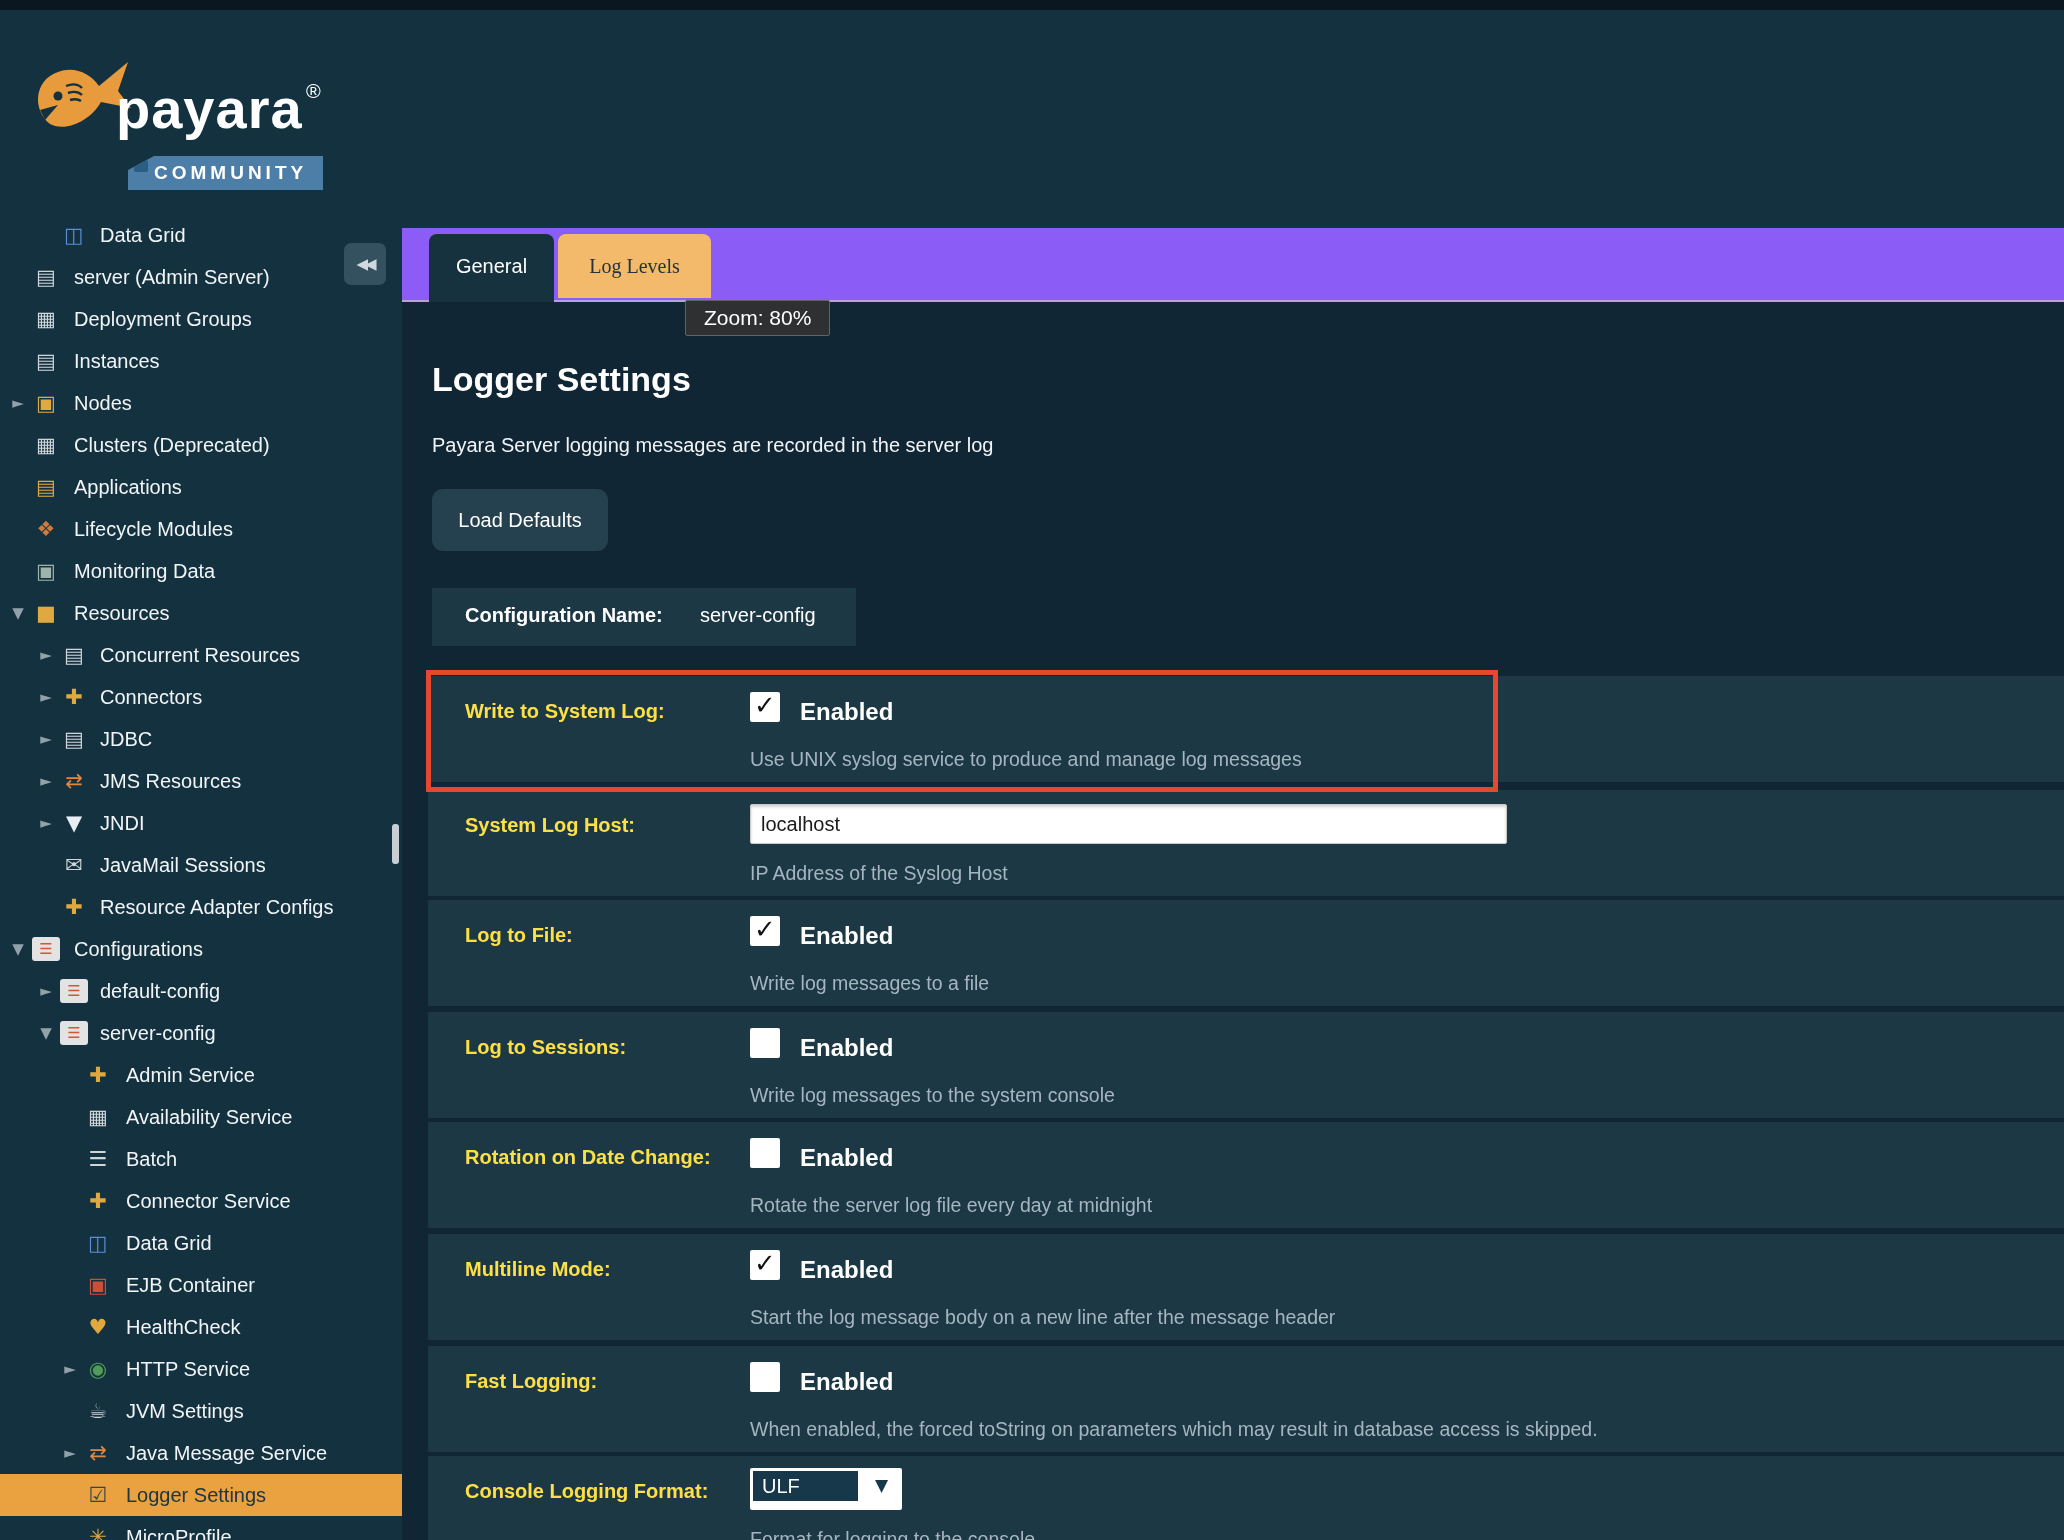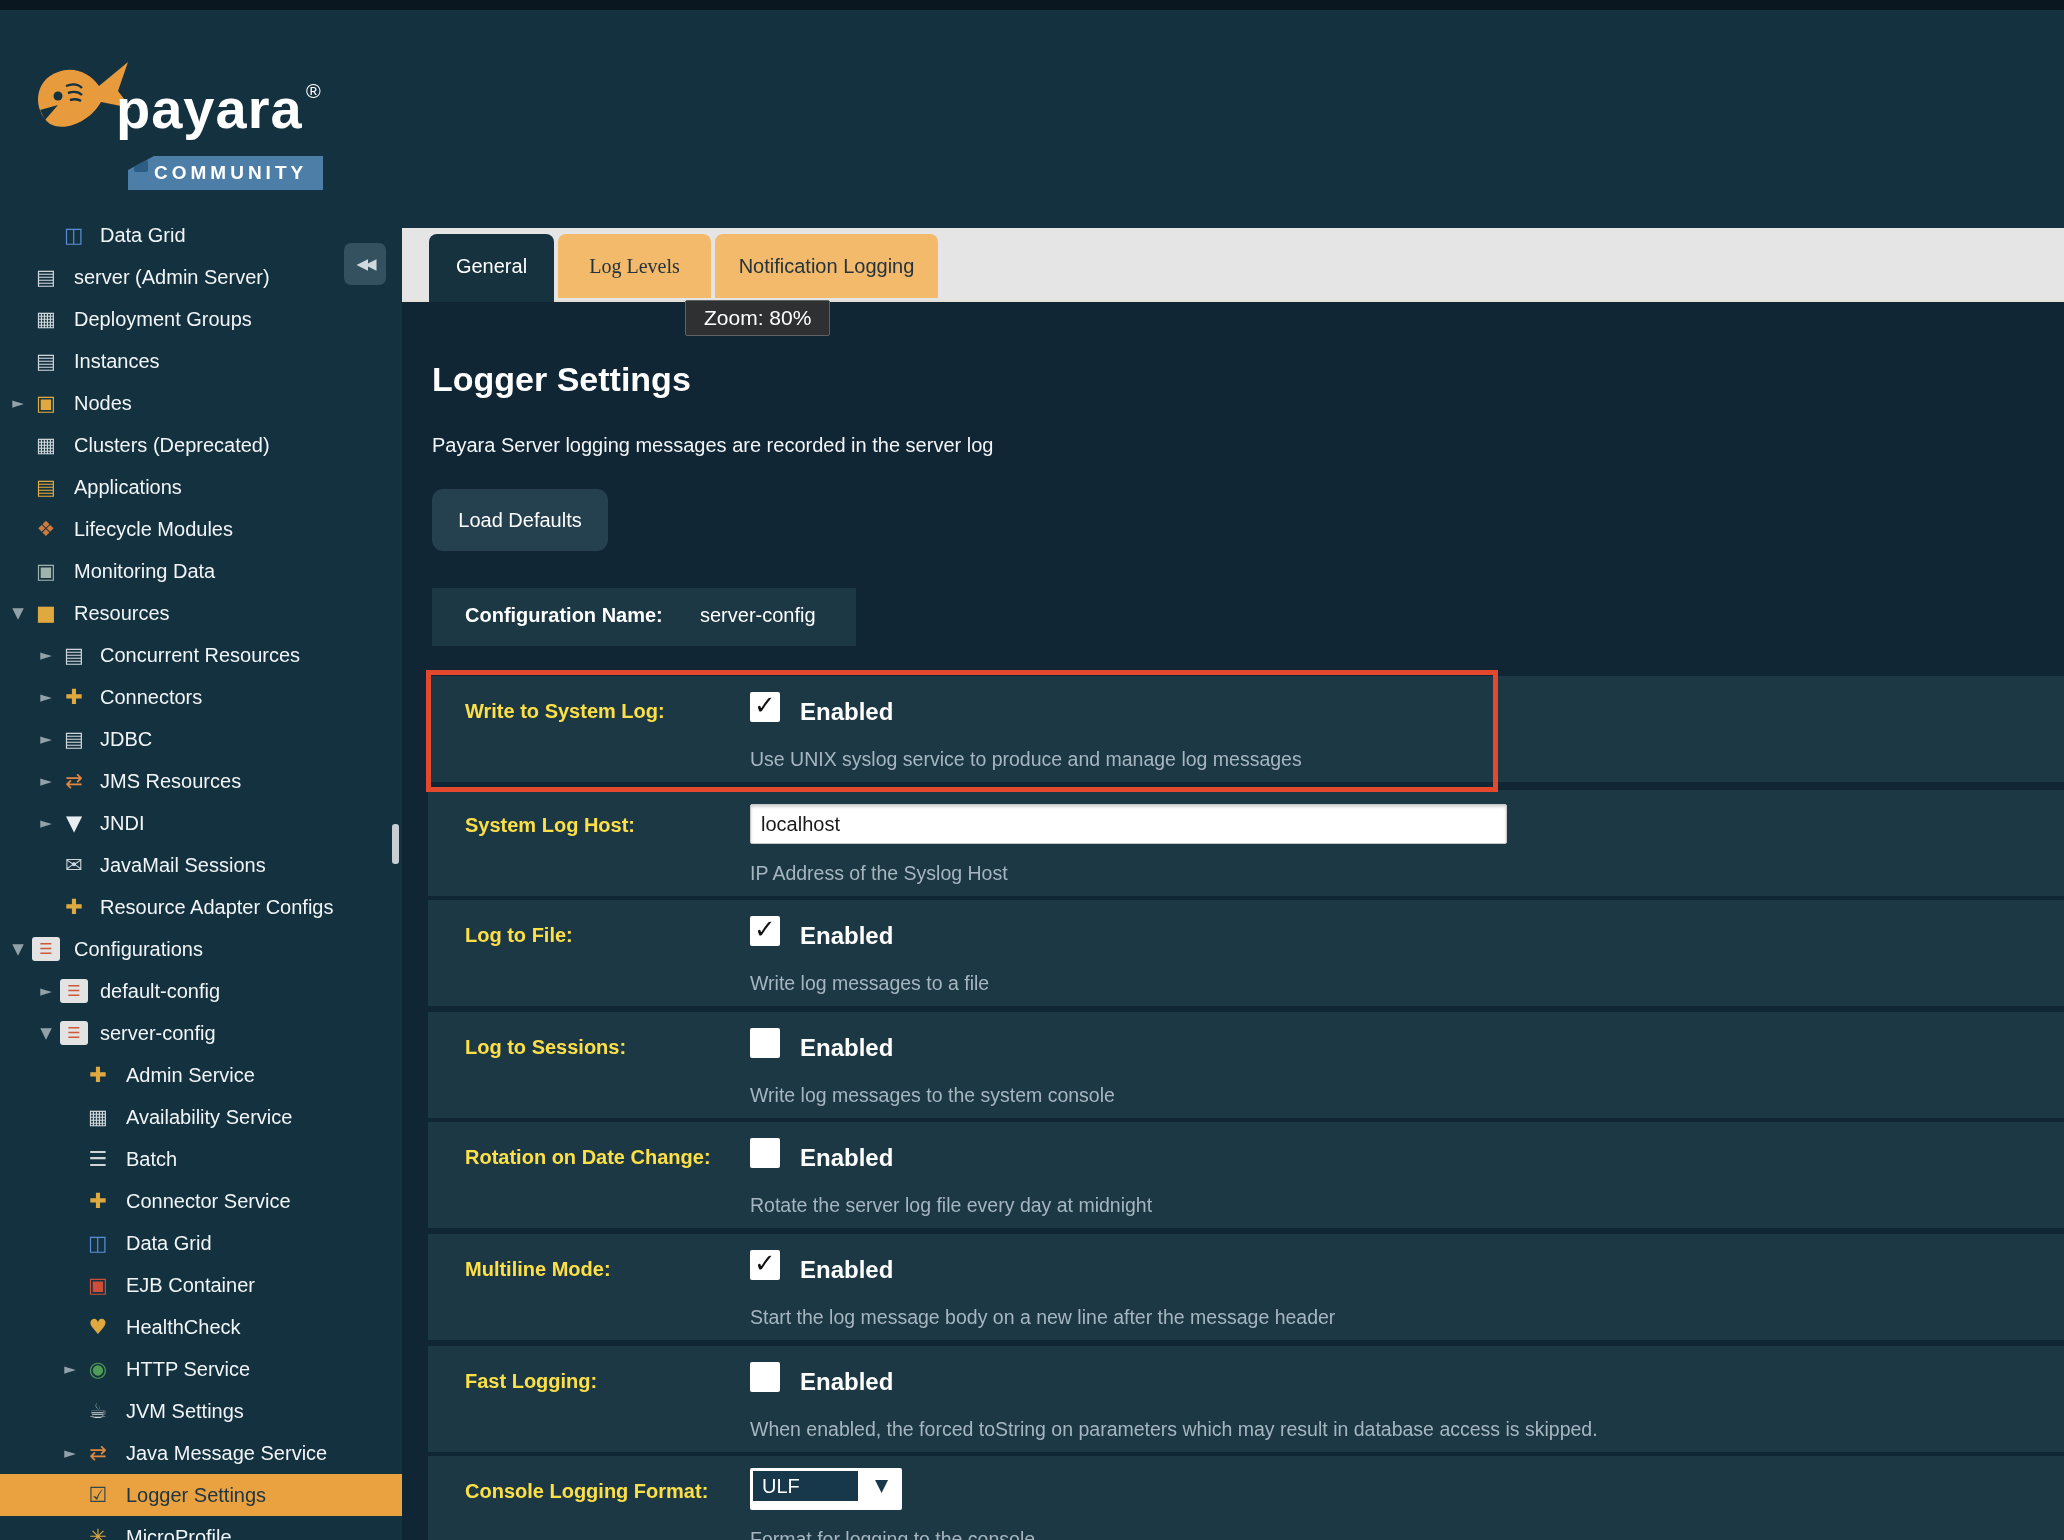--- a/index.html
+++ b/index.html
@@ -38,21 +38,21 @@
   .c-multi{color:#cf7a3e;} .c-dkr{color:#33454f;} .c-globe{color:#4f9b57;}
   .c-jms{color:#e0863f;}
   .chip{background:#e3e3e3;border-radius:3px;color:#cc5a3a !important;font-size:15px !important;
         height:24px;line-height:24px;top:9px;}
   .collapse-btn{position:absolute;left:344px;top:15px;width:42px;height:42px;background:#33515f;
         border-radius:7px;color:#cfd9de;text-align:center;line-height:42px;font-size:15px;
         letter-spacing:-3px;cursor:pointer;font-family:"DejaVu Sans",sans-serif;z-index:4;}
   .sb-scroll{position:absolute;left:392px;top:596px;width:7px;height:40px;background:#c8cfd4;
         border-radius:3px;}
   
-  .tabband{position:absolute;left:402px;top:228px;width:1662px;height:72px;background:#e5e5e5;
+  .tabband{position:absolute;left:402px;top:228px;width:1662px;height:72px;background:#8b5cf6;
         border-bottom:2px solid rgba(225,218,202,0.55);z-index:2;}
   .tab{position:absolute;top:6px;height:66px;line-height:64px;text-align:center;font-size:20px;
         border-radius:8px 8px 0 0;cursor:pointer;}
   .tab.inactive{background:#f2ba6a;color:#25333c;height:64px;}
   .tab.active{background:#16323f;color:#fff;height:68px;z-index:3;}
   .tab-general{left:27px;width:125px;}
   .tab-loglevels{left:156px;width:153px;font-family:Liberation Serif, serif;}
   .tab-notification{left:313px;width:223px;}
   .tooltip{position:absolute;left:685px;top:300px;height:34px;line-height:34px;
         background:#2e3032;border:1px solid #5f6163;border-radius:2px;color:#fff;
@@ -274,21 +274,20 @@
           <span class="lbl">MicroProfile</span>
         </div>
     </div>
     <div class="collapse-btn">◀◀</div>
     <div class="sb-scroll"></div>
   </div>
 
   <div class="tabband">
     <div class="tab active tab-general">General</div>
     <div class="tab inactive tab-loglevels">Log Levels</div>
-    <div class="tab inactive tab-notification">Notification Logging</div>
   </div>
 
   <div class="tooltip">Zoom: 80%</div>
 
   <div class="content">
     <div class="page-title">Logger Settings</div>
     <div class="page-desc">Payara Server logging messages are recorded in the server log</div>
     <button class="btn-load">Load Defaults</button>
 
     <div class="cfgpanel">

